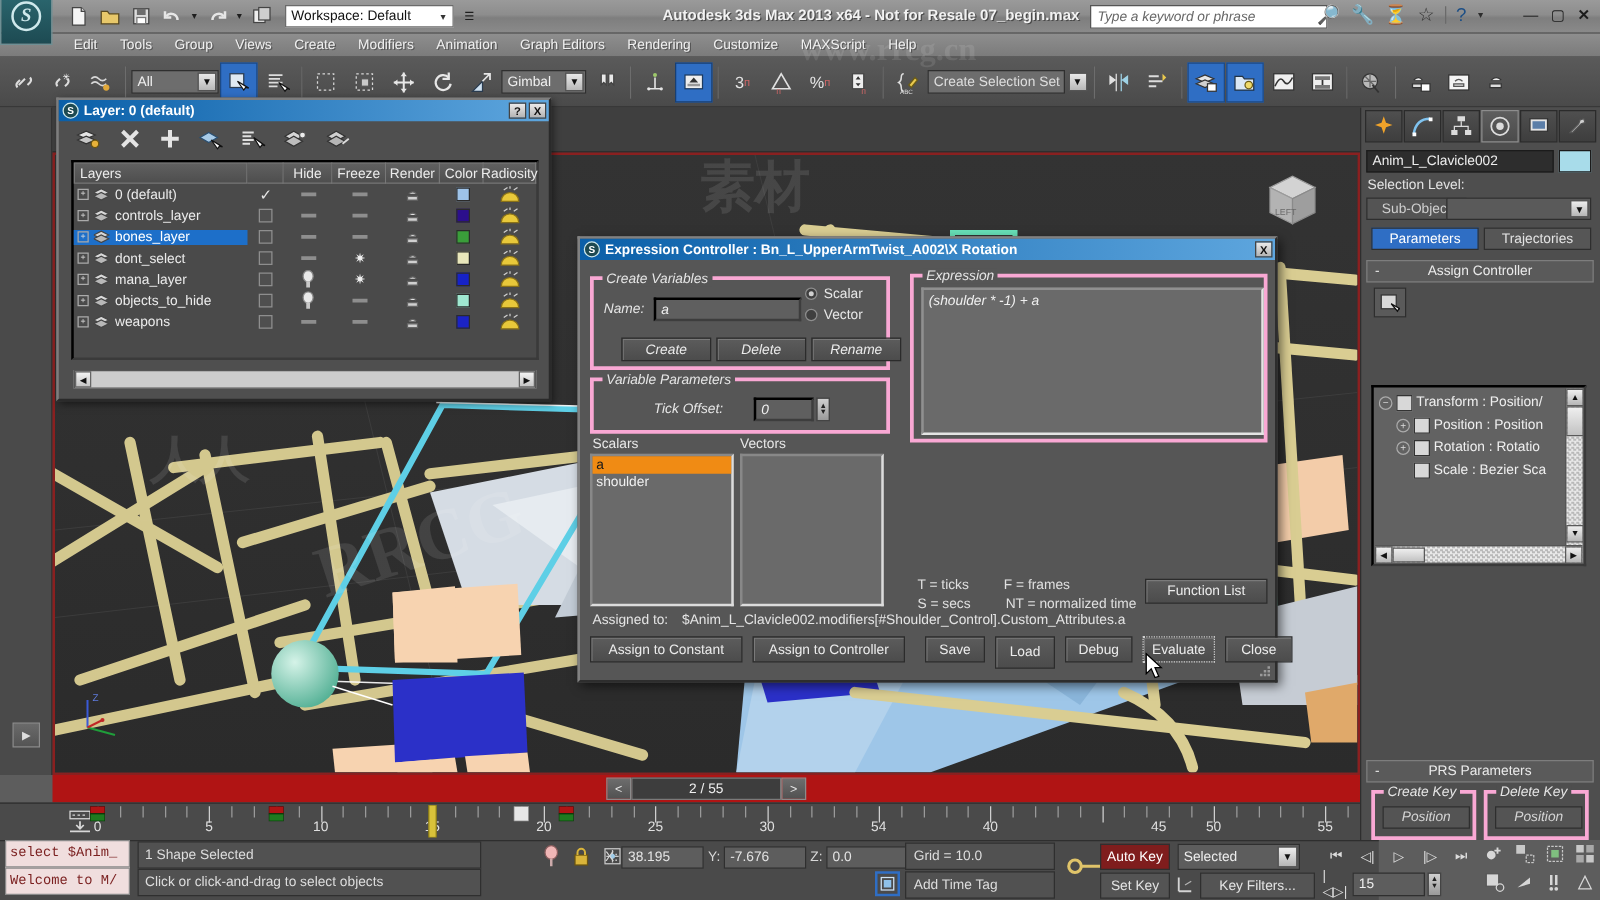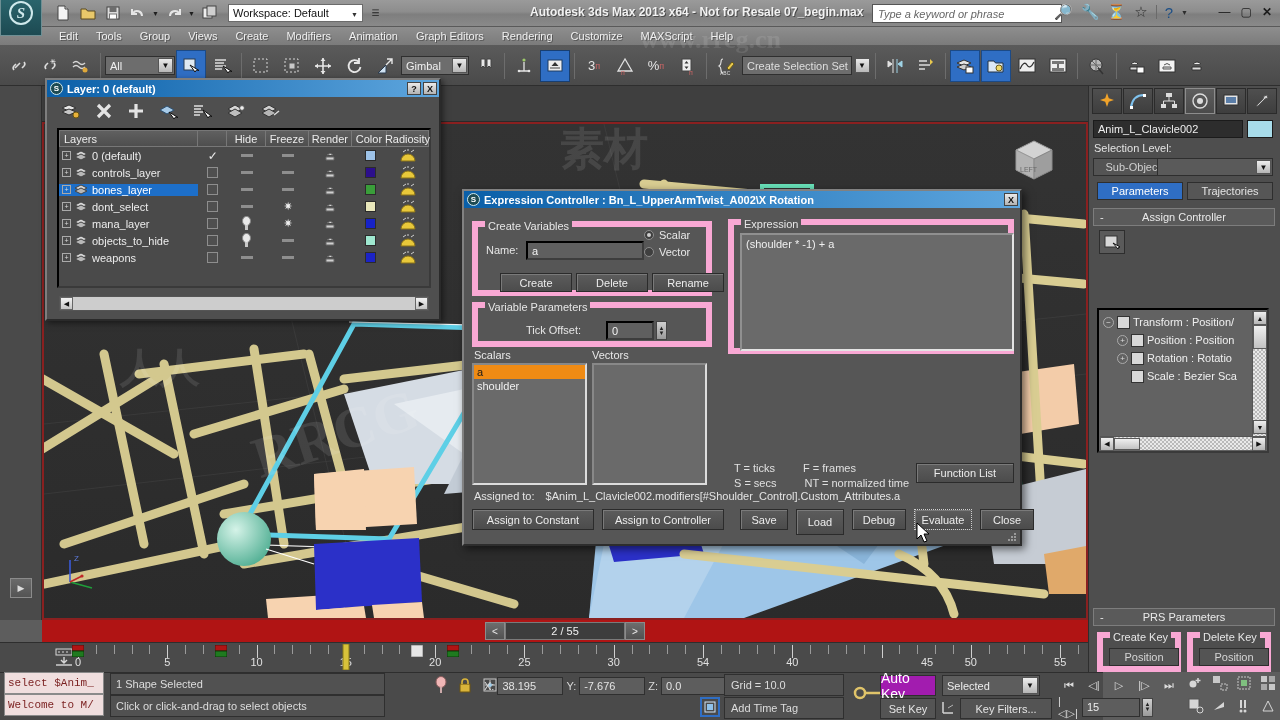--- a/index.html
+++ b/index.html
@@ -190,22 +190,22 @@
   }
   .coordfield {
     height:18px; width:66px; background:#5d5d5d; border:1px solid #2f2f2f;
     color:#e4e4e4; font-size:11px; display:flex;align-items:center;padding-left:4px;
   }
   .gridbox {
     height:22px; width:120px; background:#515151; border:1px solid #2f2f2f;
     color:#ddd; font-size:11px; display:flex;align-items:center;padding-left:6px;
   }
   .autokey {
-    width:56px;height:21px; background:#a21caf; border:1px solid #2f2f2f;
-    color:#fff; font-size:14px; display:flex;align-items:center;justify-content:center;
+    width:56px;height:21px; background:#7f1d1d; border:1px solid #2f2f2f;
+    color:#fff; font-size:11px; display:flex;align-items:center;justify-content:center;
   }
   .setkey {
     width:56px;height:21px; background:#545454; border:1px solid #2f2f2f;
     color:#e4e4e4; font-size:11px; display:flex;align-items:center;justify-content:center;
   }
   .selcombo {
     width:98px;height:21px; background:#5d5d5d;border:1px solid #2f2f2f;
     color:#eee;font-size:11px;display:flex;align-items:center;padding-left:4px;position:relative;
   }
   .keyfilters {
@@ -345,21 +345,21 @@
     justify-content:space-between;
   }
 
   
   .exprdlg {
     position:absolute; left:462px; top:189px; width:560px; height:357px;
     background:#565656; border:2px outset #818181; z-index:50;
     box-shadow: 3px 3px 8px rgba(0,0,0,.55);
   }
   .group {
-    position:absolute; border:6px solid #f9a8d4; 
+    position:absolute; border:3px solid #f9a8d4;font-style:italic; 
   }
   .group > .gl {
     position:absolute; top:-7px; left:7px; background:#565656;
     padding:0 3px; font-size:11px; color:#e6e6e6;
   }
   .btn {
     background:linear-gradient(#5c5c5c,#4c4c4c); border:1px solid #2b2b2b;
     color:#ececec; font-size:11px;
     display:flex;align-items:center;justify-content:center;
     box-shadow: inset 1px 1px 0 #7a7a7a;

